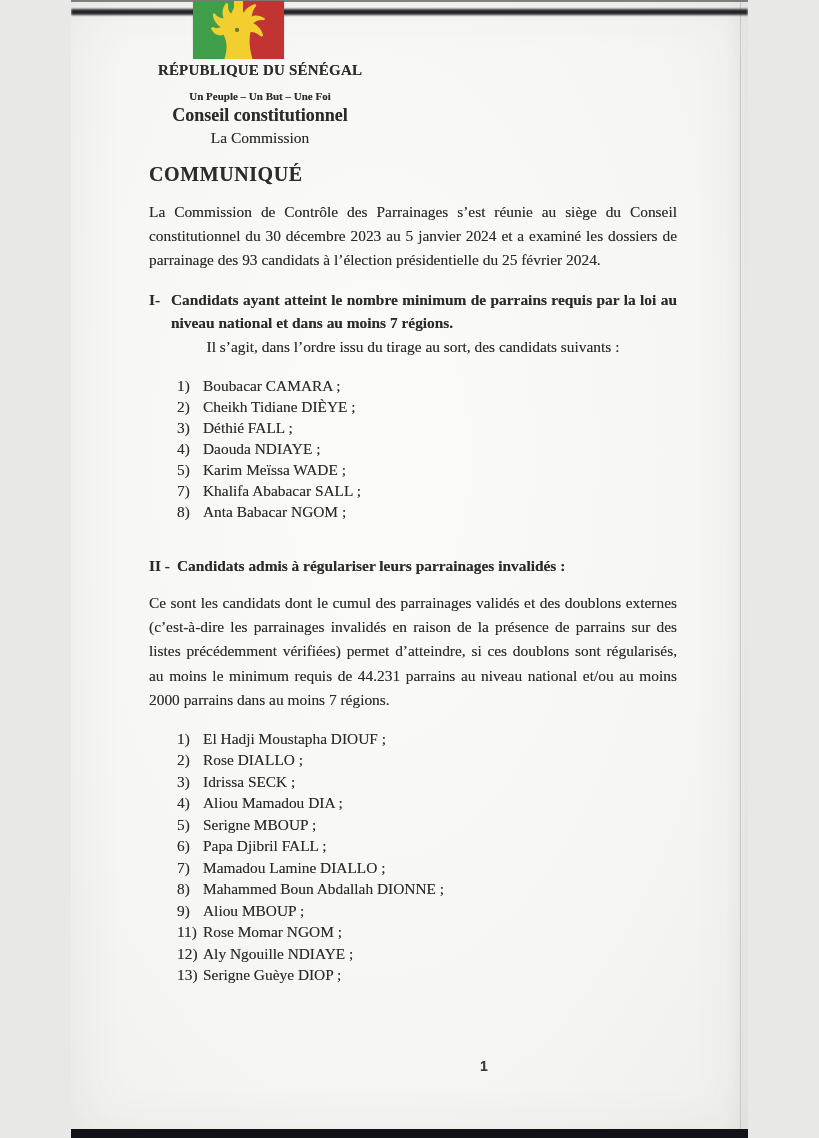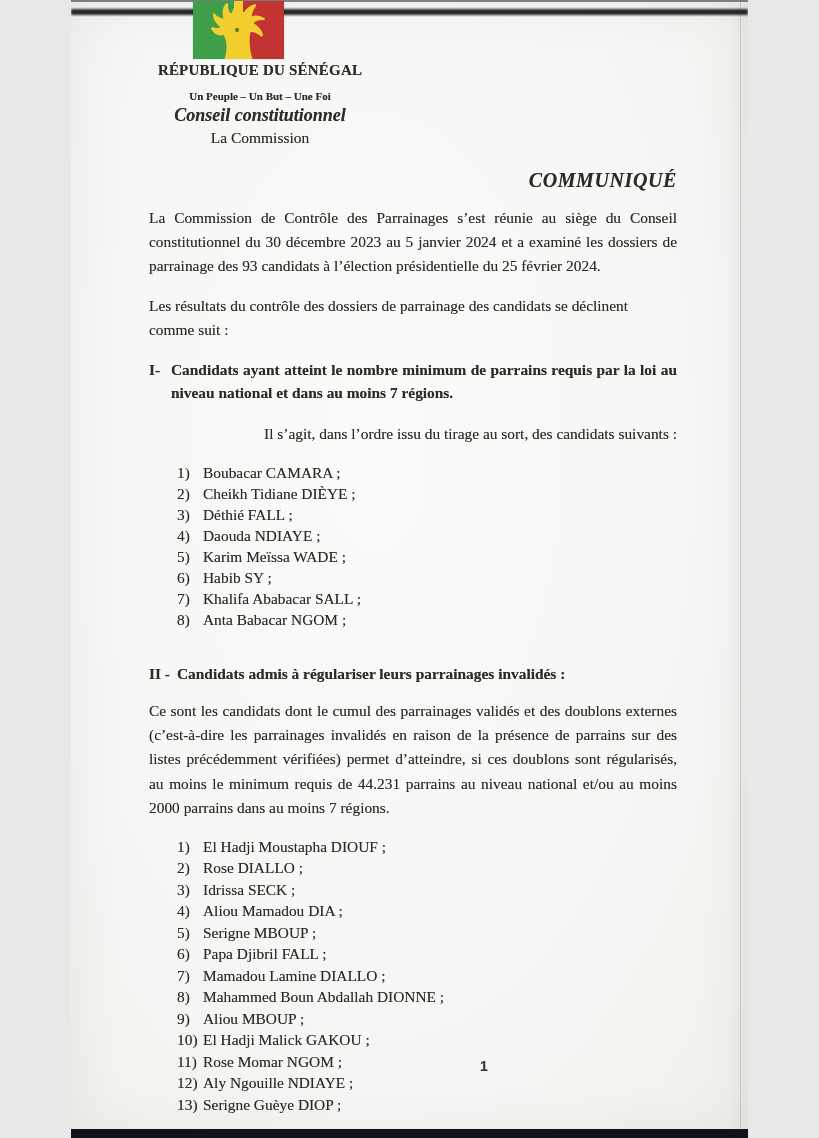--- a/index.html
+++ b/index.html
@@ -26,36 +26,36 @@
   .emblem{position:absolute;left:122px;top:1px;width:91px;height:58px;z-index:3;box-shadow:0 0 2px rgba(0,0,0,.15);}
   .emblem .band{position:absolute;top:0;bottom:0;}
   .emblem .green{left:0;width:45%;background:var(--flag-green,#3f9e49);}
   .emblem .yellow{left:45%;width:10%;background:var(--flag-yellow,#f2cf2e);}
   .emblem .red{left:55%;right:0;background:var(--flag-red,#c23431);}
   .emblem svg{position:absolute;left:14px;top:0;}
 
   .letterhead-text{padding-top:62px;width:214px;margin-left:4px;text-align:center;line-height:1.12;}
   .lh-country{font-weight:bold;font-size:15px;letter-spacing:.2px;}
   .lh-motto{font-weight:bold;font-size:11px;margin-top:11px;}
-  .lh-institution{font-weight:bold;font-size:18px;margin-top:3px;font-style:italic;}
+  .lh-institution{font-weight:bold;font-size:18px;margin-top:3px;}
   .lh-department{font-size:15.5px;margin-top:4px;}
 
   
-  .doc-title{margin-top:22px;text-align:right;font-weight:bold;font-size:20px;letter-spacing:.6px;font-style:italic;}
+  .doc-title{margin-top:16px;text-align:left;font-weight:bold;font-size:20px;letter-spacing:.6px;}
   .para{font-size:15.4px;line-height:24.3px;text-align:justify;}
   .p-intro{margin-top:14px;}
   .p-results{margin-top:14px;text-align:left;}
 
   .sec-heading{display:flex;margin-top:12px;font-weight:bold;font-size:15.4px;line-height:23.5px;}
   .sec-heading .marker{flex:0 0 auto;min-width:22px;}
   .sec-heading .h-text{text-align:justify;}
   .sec-heading.single{margin-top:32px;}
   .sec-heading.single .marker{min-width:0;margin-right:7px;}
 
-  .p-ilsagit{margin-top:17px;text-align:right;}
+  .p-ilsagit{margin-top:0;text-align:center;}
   .sec2-body{margin-top:13px;}
 
   .cand-list{margin:9px 0 0 28px;padding:0;list-style:none;font-size:15.4px;}
   .cand-list.l1 li{line-height:21.1px;}
   .cand-list.l2 li{line-height:21.5px;}
   .cand-num{display:inline-block;min-width:26px;}
 
   .page-number{position:absolute;top:1058px;left:78px;width:670px;text-align:center;
     font-family:"Liberation Sans","DejaVu Sans",sans-serif;font-weight:bold;font-size:14px;color:#3a3a38;}
 
@@ -86,40 +86,38 @@
     <div class="letterhead-text">
       <div class="lh-country">RÉPUBLIQUE DU SÉNÉGAL</div>
       <div class="lh-motto">Un Peuple – Un But – Une Foi</div>
       <div class="lh-institution">Conseil constitutionnel</div>
       <div class="lh-department">La Commission</div>
     </div>
 
     <div class="doc-title">COMMUNIQUÉ</div>
 
     <p class="para p-intro">La Commission de Contrôle des Parrainages s’est réunie au siège du Conseil constitutionnel du 30 décembre 2023 au 5 janvier 2024 et a examiné les dossiers de parrainage des 93 candidats à l’élection présidentielle du 25 février 2024.</p>
-    <p class="para p-results">Les résultats du contrôle des dossiers de parrainage des candidats se déclinent comme suit :</p>
 
     <div class="sec-heading">
       <span class="marker">I-</span>
       <span class="h-text">Candidats ayant atteint le nombre minimum de parrains requis par la loi au niveau national et dans au moins 7 régions.</span>
     </div>
     <p class="para p-ilsagit">Il s’agit, dans l’ordre issu du tirage au sort, des candidats suivants :</p>
     <ol class="cand-list l1">
 
         <li><span class="cand-num">1)</span><span>Boubacar CAMARA ;</span></li>
 
         <li><span class="cand-num">2)</span><span>Cheikh Tidiane DIÈYE ;</span></li>
 
         <li><span class="cand-num">3)</span><span>Déthié FALL ;</span></li>
 
         <li><span class="cand-num">4)</span><span>Daouda NDIAYE ;</span></li>
 
         <li><span class="cand-num">5)</span><span>Karim Meïssa WADE ;</span></li>
 
-        <li><span class="cand-num">6)</span><span>Habib SY ;</span></li>
 
         <li><span class="cand-num">7)</span><span>Khalifa Ababacar SALL ;</span></li>
 
         <li><span class="cand-num">8)</span><span>Anta Babacar NGOM ;</span></li>
 
       </ol>
 
     <div class="sec-heading single">
       <span class="marker">II -</span>
       <span class="h-text">Candidats admis à régulariser leurs parrainages invalidés :</span>
@@ -138,21 +136,20 @@
         <li><span class="cand-num">5)</span><span>Serigne MBOUP ;</span></li>
 
         <li><span class="cand-num">6)</span><span>Papa Djibril FALL ;</span></li>
 
         <li><span class="cand-num">7)</span><span>Mamadou Lamine DIALLO ;</span></li>
 
         <li><span class="cand-num">8)</span><span>Mahammed Boun Abdallah DIONNE ;</span></li>
 
         <li><span class="cand-num">9)</span><span>Aliou MBOUP ;</span></li>
 
-        <li><span class="cand-num">10)</span><span>El Hadji Malick GAKOU ;</span></li>
 
         <li><span class="cand-num">11)</span><span>Rose Momar NGOM ;</span></li>
 
         <li><span class="cand-num">12)</span><span>Aly Ngouille NDIAYE ;</span></li>
 
         <li><span class="cand-num">13)</span><span>Serigne Guèye DIOP ;</span></li>
       </ol>
 
     <div class="page-number">1</div>
 

